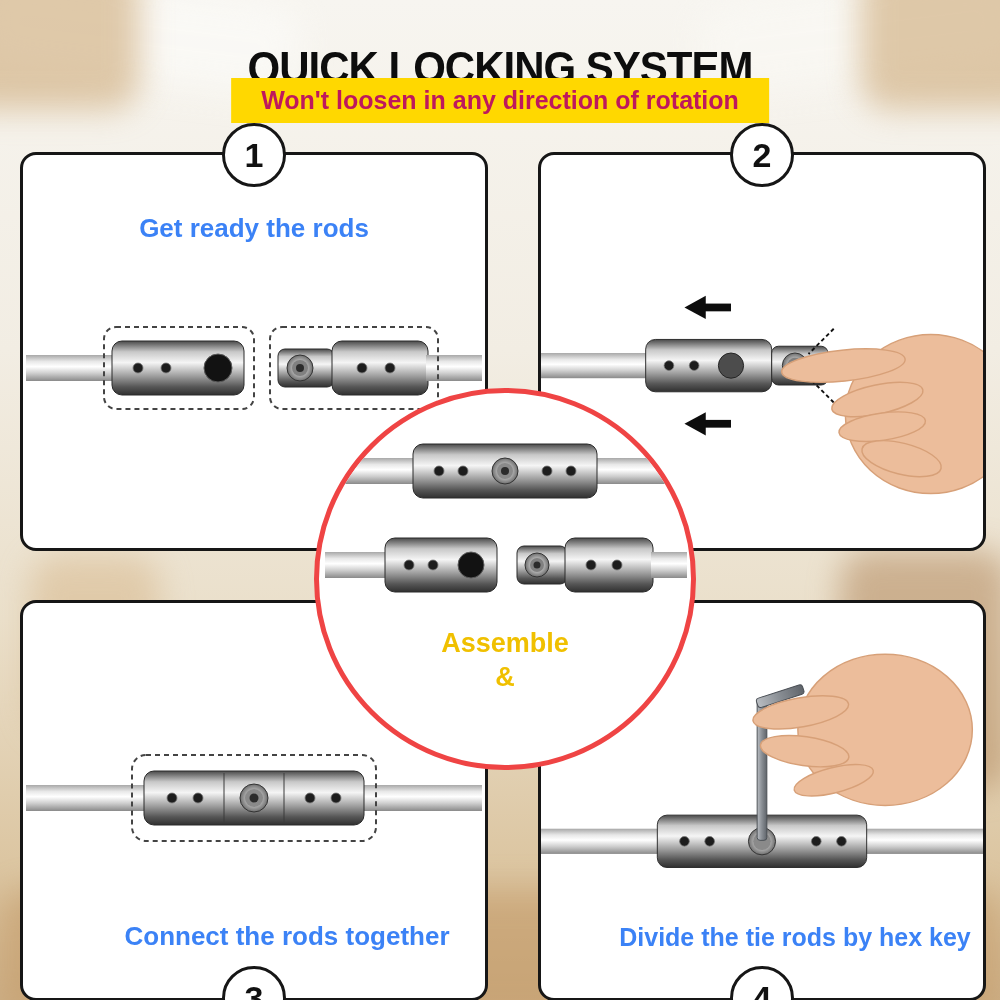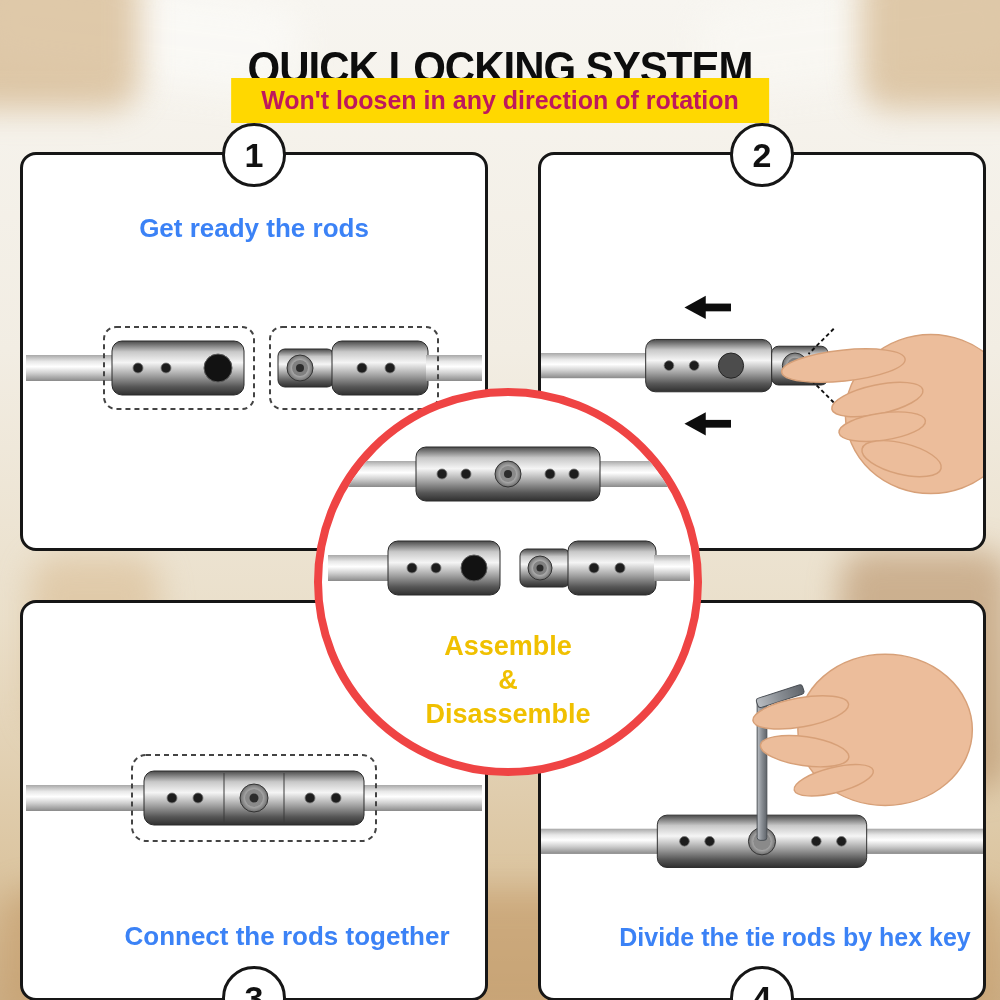--- a/index.html
+++ b/index.html
@@ -45,21 +45,21 @@
   .p4 .caption.bottom{font-size:25px;text-align:center;}
 
   .illus{position:absolute;left:0;width:100%;}
   .p1 .illus{top:128px;height:170px;}
   .p2 .illus{top:110px;height:240px;}
   .p3 .illus{top:100px;height:190px;}
   .p4 .illus{top:35px;height:300px;}
 
   
   .circle{position:absolute;z-index:5;left:314px;top:388px;width:372px;height:372px;
-          border-radius:50%;background:#fff;border:8px solid #ef4444;overflow:hidden;
+          border-radius:50%;background:#fff;border:5px solid #ef4444;overflow:hidden;
           display:flex;flex-direction:column;align-items:center;}
   .circle svg{flex:0 0 auto;}
   .center-text{margin-top:2px;text-align:center;font-weight:700;color:#F0C000;
                font-size:27px;line-height:1.25;}
 </style>
 </head>
 <body>
 
 <div class="stage">
 
@@ -249,17 +249,16 @@
         <circle cx="218" cy="172" r="3.5" fill="#2b2b2b"></circle>
         <rect x="246" y="145" width="88" height="54" rx="10" fill="url(#slvG)" stroke="#2a2a2a"></rect>
         <circle cx="272" cy="172" r="5" fill="#1d1d1d" stroke="#777" stroke-width=".8"></circle>
         <circle cx="298" cy="172" r="5" fill="#1d1d1d" stroke="#777" stroke-width=".8"></circle>
         <rect x="332" y="159" width="36" height="26" fill="url(#rodG)"></rect>
       </g>
     </svg>
     <div class="center-text">
       <div>Assemble</div>
       <div>&amp;</div>
-      <div>Disassemble</div>
     </div>
   </div>
 
 </div>
 
 </body></html>

